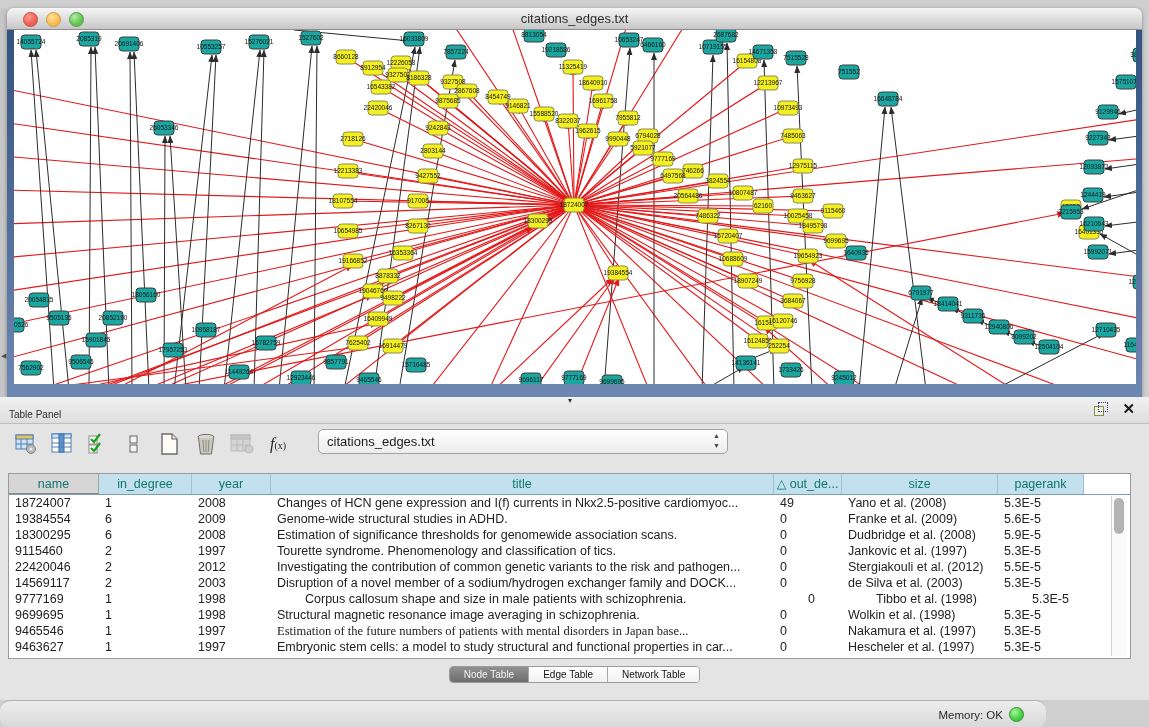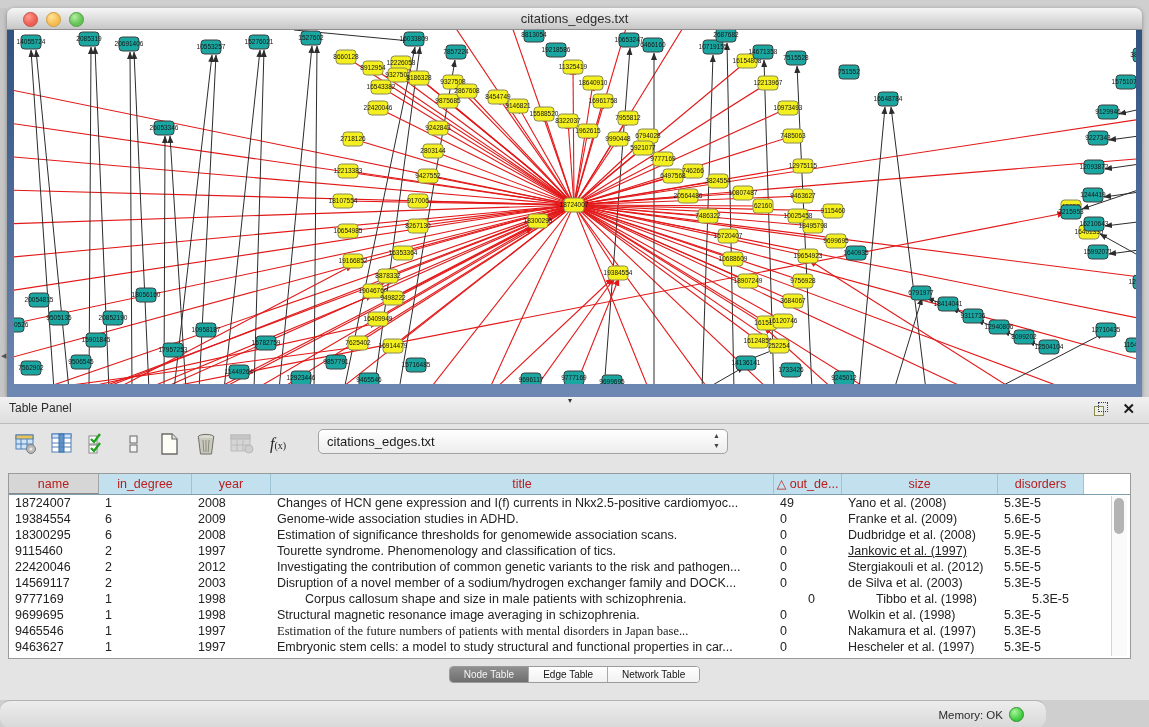--- a/index.html
+++ b/index.html
@@ -21,42 +21,42 @@
       padding:0 6px 14px 7px;box-sizing:border-box;}
   .canvas{width:1122px;height:354px;background:#ffffff;overflow:hidden;}
   #graph-svg{display:block;}
   
   .left-strip{position:absolute;left:0;top:8px;width:7px;height:389px;background:#c6c6c6;}
   .collapse-arrow{position:absolute;left:1px;top:344px;font-size:7px;color:#555;}
   
   .table-panel{position:absolute;left:0;top:397px;width:1149px;height:303px;background:#e4e4e4;}
   .panel-titlebar{height:26px;background:linear-gradient(#f1f1f1,#dedede);
       border-bottom:1px solid #bdbdbd;position:relative;}
-  .panel-title{position:absolute;left:9px;top:4px;font-size:12px;color:#2d2d2d;}
+  .panel-title{position:absolute;left:9px;top:12px;font-size:10px;color:#2d2d2d;}
   .splitter-handle{position:absolute;left:568px;top:-1px;font-size:8px;color:#333;}
   .panel-buttons{position:absolute;right:14px;top:5px;display:flex;gap:14px;align-items:center;}
   .float-icon{width:14px;height:14px;position:relative;display:inline-block;}
   .float-icon .sq1{position:absolute;left:0;bottom:0;width:8px;height:8px;border:1.5px solid #8a8a52;background:#efefe2;}
   .float-icon .sq2{position:absolute;right:0;top:0;width:8px;height:8px;border:1.5px dotted #2c3e66;}
   .close-x{font-size:15px;font-weight:bold;color:#1a1a1a;line-height:14px;}
   .panel-content{position:absolute;left:8px;top:32px;width:1133px;height:244px;}
   
   .toolbar{height:42px;display:flex;align-items:flex-start;gap:8px;padding-left:4px;}
   .tool-btn{width:28px;height:30px;display:flex;align-items:center;justify-content:center;background:none;border:none;padding:0;}
   .fx{font-size:14px;color:#222;font-family:"Liberation Serif",serif;}
   .fx i{font-size:16px;}
   .fx .sm{font-size:10px;}
   .combo{margin-left:18px;width:392px;height:23px;border:1px solid #a3a3a3;border-radius:5px;
       background:linear-gradient(#ffffff,#ececec);display:flex;align-items:center;
       font-size:13px;color:#1c1c1c;padding:0 8px;position:relative;}
   .combo .arrows{position:absolute;right:7px;top:1px;font-size:7px;color:#444;line-height:10px;text-align:center;}
   
   .table-box{position:relative;margin-top:2px;width:1121px;height:184px;border:1px solid #9a9a9a;background:#ffffff;overflow:hidden;}
   #table-header{display:flex;height:20px;border-bottom:1px solid #7d9dae;}
-  .th{box-sizing:border-box;height:20px;line-height:20px;text-align:center;font-size:12.5px;color:#b91c1c;
+  .th{box-sizing:border-box;height:20px;line-height:20px;text-align:center;font-size:12.5px;color:#0f766e;
       background:#c2e0ed;border-right:1px solid #9dc3d4;}
   .th-name{background:#d6d6d6;border-right:1px solid #a5a5a5;border-bottom:1px solid #8a8a8a;}
   #table-body{position:absolute;left:0;top:21px;right:0;bottom:0;}
   .tr{display:flex;height:16px;line-height:16px;}
   .td{box-sizing:border-box;padding:0 0 0 6px;font-size:12.5px;color:#222;white-space:nowrap;overflow:hidden;}
   .vscroll{position:absolute;right:3px;top:22px;width:15px;height:160px;background:#fafafa;border-left:1px solid #d5d5d5;}
   .vthumb{position:absolute;left:2px;top:2px;width:10px;height:36px;border-radius:6px;background:#b3b3b3;}
   
   .tabs-row{height:30px;display:flex;justify-content:center;align-items:center;}
   #tabs{display:flex;border:1px solid #9b9b9b;border-radius:4px;overflow:hidden;background:#fdfdfd;}
@@ -873,57 +873,57 @@
     </div>
 
     <div class="table-box">
       <div id="table-header">
           <div class="th th-name" style="width: 90px;">name</div>
           <div class="th" style="width: 93px;">in_degree</div>
           <div class="th" style="width: 79px;">year</div>
           <div class="th" style="width: 503px;">title</div>
           <div class="th" style="width: 68px;">△ out_de...</div>
           <div class="th" style="width: 156px;">size</div>
-          <div class="th" style="width: 86px;">disorders</div>
+          <div class="th" style="width: 86px;">pagerank</div>
         </div>
       <div id="table-body">
           <div class="tr">
             <div class="td" style="width: 90px;">18724007</div>
             <div class="td" style="width: 93px;">1</div>
             <div class="td" style="width: 79px;">2008</div>
             <div class="td" style="width: 503px;">Changes of HCN gene expression and I(f) currents in Nkx2.5-positive cardiomyoc...</div>
             <div class="td" style="width: 68px;">49</div>
             <div class="td" style="width: 156px;">Yano et al. (2008)</div>
             <div class="td" style="width: 86px;">5.3E-5</div>
           </div>
           <div class="tr">
             <div class="td" style="width: 90px;">19384554</div>
             <div class="td" style="width: 93px;">6</div>
             <div class="td" style="width: 79px;">2009</div>
-            <div class="td" style="width: 503px;">Genome-wide association studies in ADHD.</div>
+            <div class="td" style="width: 503px;">Genome-wide structural studies in ADHD.</div>
             <div class="td" style="width: 68px;">0</div>
             <div class="td" style="width: 156px;">Franke et al. (2009)</div>
             <div class="td" style="width: 86px;">5.6E-5</div>
           </div>
           <div class="tr">
             <div class="td" style="width: 90px;">18300295</div>
             <div class="td" style="width: 93px;">6</div>
             <div class="td" style="width: 79px;">2008</div>
             <div class="td" style="width: 503px;">Estimation of significance thresholds for genomewide association scans.</div>
             <div class="td" style="width: 68px;">0</div>
             <div class="td" style="width: 156px;">Dudbridge et al. (2008)</div>
             <div class="td" style="width: 86px;">5.9E-5</div>
           </div>
           <div class="tr">
             <div class="td" style="width: 90px;">9115460</div>
             <div class="td" style="width: 93px;">2</div>
             <div class="td" style="width: 79px;">1997</div>
             <div class="td" style="width: 503px;">Tourette syndrome. Phenomenology and classification of tics.</div>
             <div class="td" style="width: 68px;">0</div>
-            <div class="td" style="width: 156px; text-decoration: underline;">Jankovic et al. (1997)</div>
+            <div class="td" style="width: 156px;">Jankovic et al. (1997)</div>
             <div class="td" style="width: 86px;">5.3E-5</div>
           </div>
           <div class="tr">
             <div class="td" style="width: 90px;">22420046</div>
             <div class="td" style="width: 93px;">2</div>
             <div class="td" style="width: 79px;">2012</div>
             <div class="td" style="width: 503px;">Investigating the contribution of common genetic variants to the risk and pathogen...</div>
             <div class="td" style="width: 68px;">0</div>
             <div class="td" style="width: 156px;">Stergiakouli et al. (2012)</div>
             <div class="td" style="width: 86px;">5.5E-5</div>

